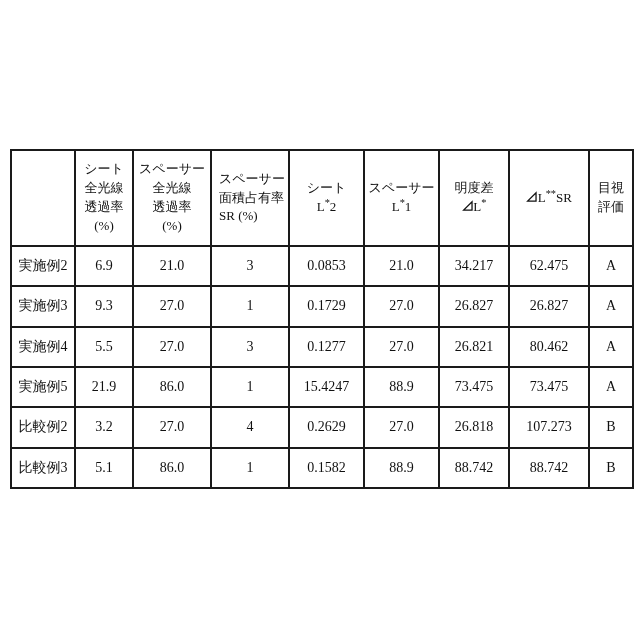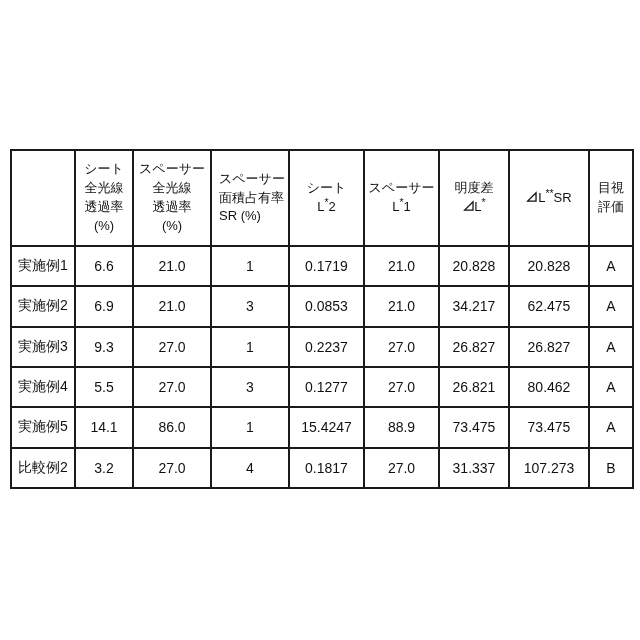--- a/index.html
+++ b/index.html
@@ -6,21 +6,21 @@
     margin: 0;
     padding: 0;
     background: #ffffff;
   }
   .canvas {
     position: relative;
     width: 640px;
     height: 636px;
     background: #ffffff;
     color: #111111;
-    font-family: Liberation Sans, sans-serif;
+    font-family: Liberation Serif, serif;
     overflow: hidden;
   }
   table.results {
     position: absolute;
     left: 10px;
     top: 149px;
     width: 622px;
     height: 340px;
     border-collapse: collapse;
     table-layout: fixed;
@@ -98,80 +98,80 @@
               <path d="M10.3 1.9 L10.3 10.3 L1.7 10.3 Z" fill="none" stroke="currentColor" stroke-width="1.3" stroke-linejoin="miter"></path>
             </svg>L<sup class="ast">*</sup></th>
         <th><svg class="tri" viewBox="0 0 12 12">
               <path d="M10.3 1.9 L10.3 10.3 L1.7 10.3 Z" fill="none" stroke="currentColor" stroke-width="1.3" stroke-linejoin="miter"></path>
             </svg>L<sup class="ast">*</sup><sup class="ast">*</sup>SR</th>
         <th>目視<br>評価</th>
       </tr>
     </thead>
     <tbody>
         <tr>
-          <th>実施例1</th>
-          <td>6.6</td>
-          <td>21.0</td>
-          <td>1</td>
-          <td>0.1719</td>
-          <td>21.0</td>
-          <td>20.828</td>
-          <td>20.828</td>
-          <td>A</td>
-        </tr>
-        <tr>
           <th>実施例2</th>
           <td>6.9</td>
           <td>21.0</td>
           <td>3</td>
           <td>0.0853</td>
           <td>21.0</td>
           <td>34.217</td>
           <td>62.475</td>
           <td>A</td>
         </tr>
         <tr>
           <th>実施例3</th>
           <td>9.3</td>
           <td>27.0</td>
           <td>1</td>
-          <td>0.2237</td>
+          <td>0.1729</td>
           <td>27.0</td>
           <td>26.827</td>
           <td>26.827</td>
           <td>A</td>
         </tr>
         <tr>
           <th>実施例4</th>
           <td>5.5</td>
           <td>27.0</td>
           <td>3</td>
           <td>0.1277</td>
           <td>27.0</td>
           <td>26.821</td>
           <td>80.462</td>
           <td>A</td>
         </tr>
         <tr>
           <th>実施例5</th>
-          <td>14.1</td>
+          <td>21.9</td>
           <td>86.0</td>
           <td>1</td>
           <td>15.4247</td>
           <td>88.9</td>
           <td>73.475</td>
           <td>73.475</td>
           <td>A</td>
         </tr>
         <tr>
           <th>比較例2</th>
           <td>3.2</td>
           <td>27.0</td>
           <td>4</td>
-          <td>0.1817</td>
+          <td>0.2629</td>
           <td>27.0</td>
-          <td>31.337</td>
+          <td>26.818</td>
           <td>107.273</td>
+          <td>B</td>
+        </tr>
+        <tr>
+          <th>比較例3</th>
+          <td>5.1</td>
+          <td>86.0</td>
+          <td>1</td>
+          <td>0.1582</td>
+          <td>88.9</td>
+          <td>88.742</td>
+          <td>88.742</td>
           <td>B</td>
         </tr>
       </tbody>
   </table>
 </div>
 
 </body></html>

